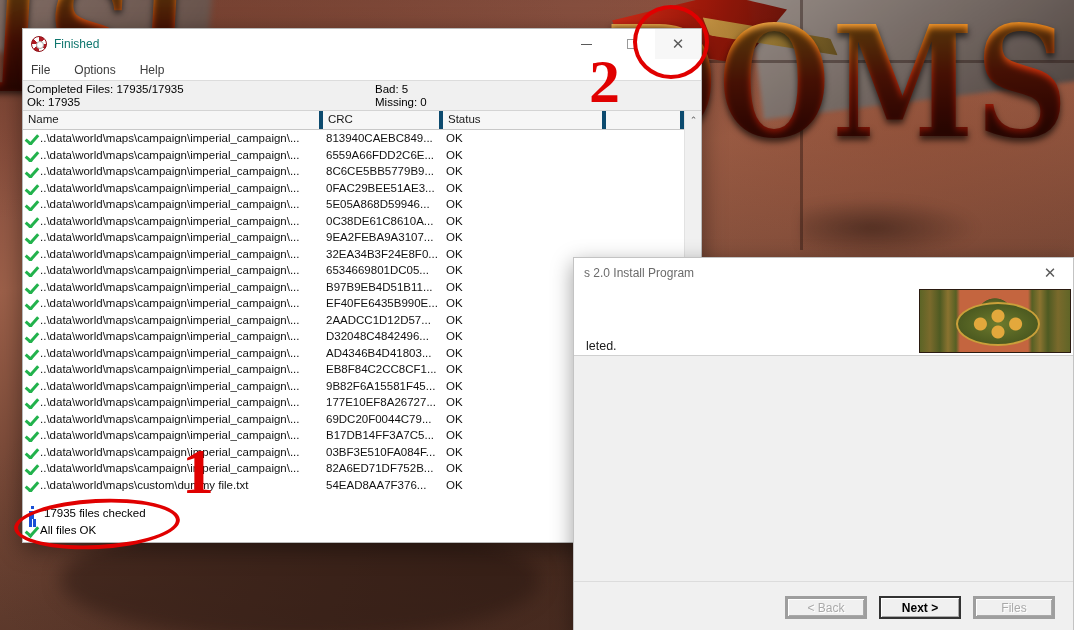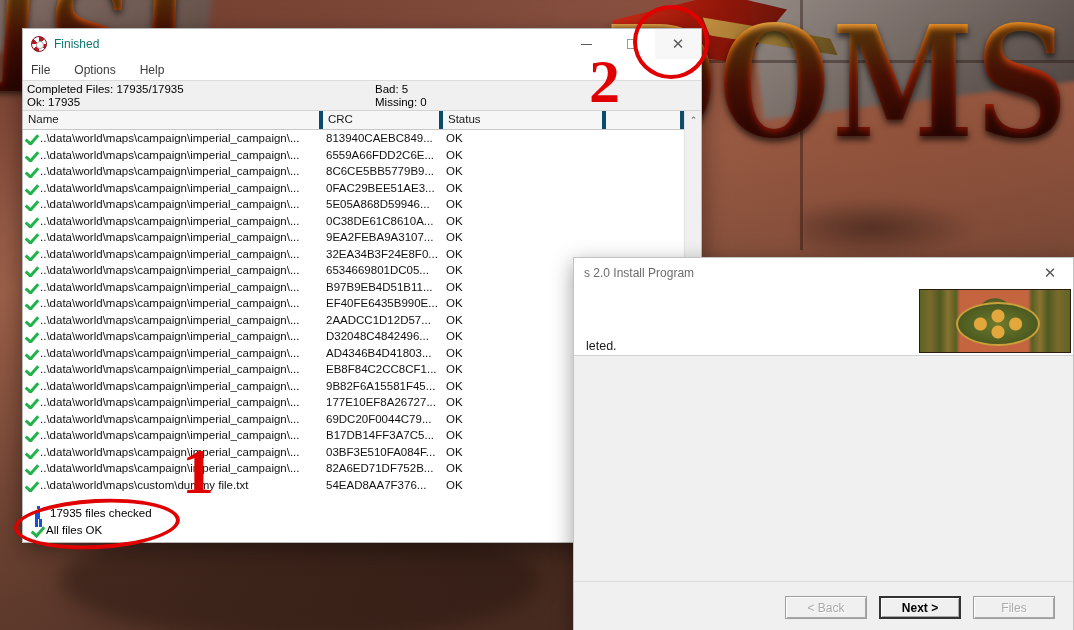--- a/index.html
+++ b/index.html
@@ -225,21 +225,21 @@
     background: #cdcdcd;
     bottom: 19px; height: 28px;
   }
 
   
   #crc-footer {
     flex: 0 0 auto;
     height: 38px;
     background: #ffffff;
     font-size: 11.5px;
-    padding-left: 6px;
+    padding-left: 0;
     position: relative;
   }
   #crc-footer .f-line { display: flex; align-items: center; height: 17px; }
   .info-icon {
     width: 14px; height: 14px; margin: 0 4px 0 3px; position: relative; flex:0 0 auto;
   }
   .info-icon::before {
     content:""; position:absolute; left:5px; top:0; width:3px; height:3px; background:#1a4fd6;
   }
   .info-icon::after {
@@ -314,21 +314,21 @@
     background: #f0f0f0;
     border-top: 1px solid #dcdcdc;
     display: flex; align-items: center; justify-content: flex-end;
     padding-right: 18px; gap: 12px;
   }
   .ins-btn {
     width: 82px; height: 23px;
     font-size: 12px;
     font-family: "Liberation Sans", sans-serif;
     background: #f0f0f0;
-    border: 1px solid #f97316;
+    border: 3px solid #f97316;
     box-shadow: inset 1px 1px 0 #ffffff, inset -1px -1px 0 #a8a8a8;
     display: flex; align-items: center; justify-content: center;
     color: #000;
   }
   .ins-btn.disabled { color: #a9a9a9; text-shadow: 1px 1px 0 #ffffff; border-color:#9e9e9e; }
   .ins-btn.default  { border: 2px solid #333; font-weight: bold; }
 
   
   #annotations { position:absolute; inset:0; z-index: 50; pointer-events:none; }
   .ann-num {

